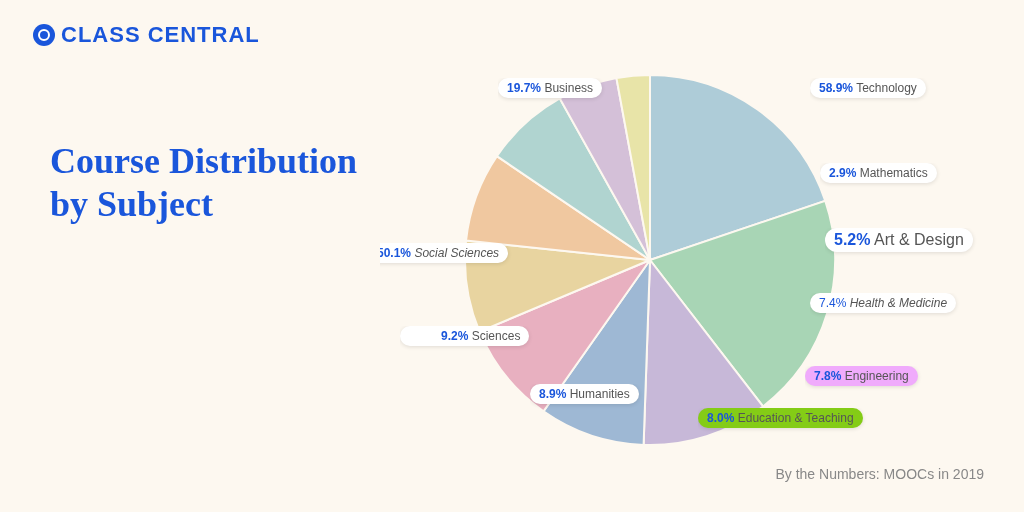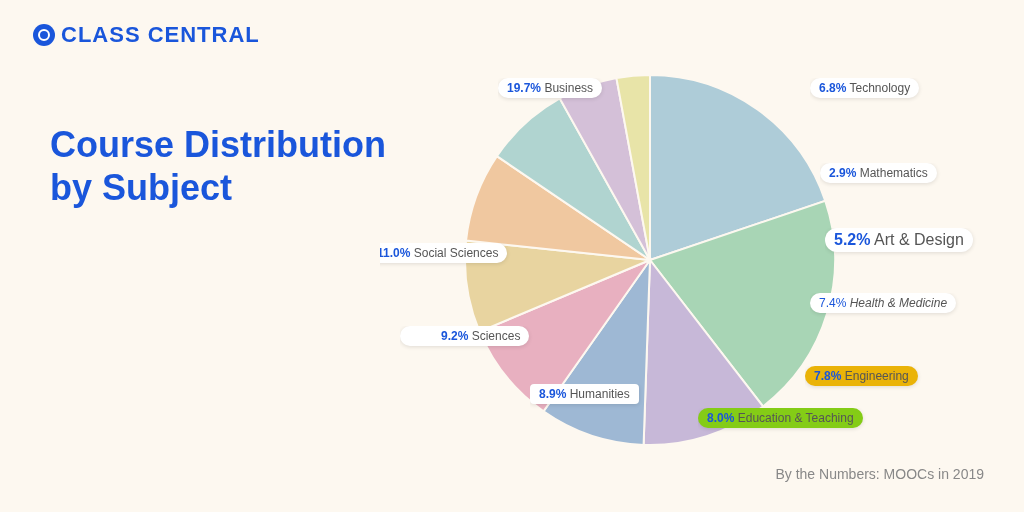--- a/index.html
+++ b/index.html
@@ -41,22 +41,23 @@
 
     .logo-text {
       font-size: 22px;
       font-weight: 900;
       color: #1a56db;
       letter-spacing: 1px;
     }
 
     .title-section {
       position: absolute;
-      top: 123px;
+      top: 140px;
       left: 50px;
+      font-family: Liberation Serif, serif;
     }
 
     .title-section h1 {
       font-size: 36px;
       font-weight: 800;
       color: #1a56db;
       line-height: 1.2;
     }
 
     .chart-container {
@@ -93,26 +94,26 @@
   <path d="M 270 240 L 270 55 A 185 185 0 0 1 445.2869906432795 180.8436739543196 Z" fill="#aeccd8" stroke="#fdf8f0" stroke-width="2"></path>
       <path d="M 270 240 L 445.2869906432795 180.8436739543196 A 185 185 0 0 1 383.02429748090333 386.45992004281675 Z" fill="#a8d5b5" stroke="#fdf8f0" stroke-width="2"></path>
       <path d="M 270 240 L 383.02429748090333 386.45992004281675 A 185 185 0 0 1 263.60173562981396 424.8893242268174 Z" fill="#c7b8d8" stroke="#fdf8f0" stroke-width="2"></path>
       <path d="M 270 240 L 263.60173562981396 424.8893242268174 A 185 185 0 0 1 163.53123223757052 391.292436992567 Z" fill="#9eb8d4" stroke="#fdf8f0" stroke-width="2"></path>
       <path d="M 270 240 L 163.53123223757052 391.292436992567 A 185 185 0 0 1 99.44630040823344 311.6689301968534 Z" fill="#e8b0c0" stroke="#fdf8f0" stroke-width="2"></path>
       <path d="M 270 240 L 99.44630040823344 311.6689301968534 A 185 185 0 0 1 86.02564818527364 220.54652025083206 Z" fill="#e8d4a0" stroke="#fdf8f0" stroke-width="2"></path>
       <path d="M 270 240 L 86.02564818527364 220.54652025083206 A 185 185 0 0 1 116.88879435849455 136.16378903771272 Z" fill="#f0c8a0" stroke="#fdf8f0" stroke-width="2"></path>
       <path d="M 270 240 L 116.88879435849455 136.16378903771272 A 185 185 0 0 1 179.7764353944774 78.4923890651803 Z" fill="#b0d4d0" stroke="#fdf8f0" stroke-width="2"></path>
       <path d="M 270 240 L 179.7764353944774 78.4923890651803 A 185 185 0 0 1 236.4437498635593 58.0687545340806 Z" fill="#d4c0d8" stroke="#fdf8f0" stroke-width="2"></path>
       <path d="M 270 240 L 236.4437498635593 58.0687545340806 A 185 185 0 0 1 269.99999999999966 55 Z" fill="#e8e4a8" stroke="#fdf8f0" stroke-width="2"></path>
-      <foreignObject x="430" y="58" width="180" height="30"><div style="background: white; border-radius: 12px; padding: 3px 9px; font-size: 12px; display: inline-block; box-shadow: rgba(0, 0, 0, 0.12) 0px 1px 4px; white-space: nowrap;"><span style="font-weight:700;color:#1a56db;">6.8%</span> <span style="color:#555;margin-top:24px;">Technology</span></div></foreignObject>
+      <foreignObject x="430" y="58" width="180" height="30"><div style="background: white; border-radius: 12px; padding: 3px 9px; font-size: 12px; display: inline-block; box-shadow: rgba(0, 0, 0, 0.12) 0px 1px 4px; white-space: nowrap;"><span style="font-weight:700;color:#1a56db;">58.9%</span> <span style="color:#555;margin-top:24px;">Technology</span></div></foreignObject>
       <foreignObject x="118" y="58" width="180" height="30"><div style="background: white; border-radius: 12px; padding: 3px 9px; font-size: 12px; display: inline-block; box-shadow: rgba(0, 0, 0, 0.12) 0px 1px 4px; white-space: nowrap;"><span style="font-weight:700;color:#1a56db;">19.7%</span> <span style="color:#555;">Business</span></div></foreignObject>
-      <foreignObject x="-12" y="223" width="180" height="30"><div style="background: white; border-radius: 12px; padding: 3px 9px; font-size: 12px; display: inline-block; box-shadow: rgba(0, 0, 0, 0.12) 0px 1px 4px; white-space: nowrap;"><span style="font-weight:700;color:#1a56db;">11.0%</span> <span style="color:#555;">Social Sciences</span></div></foreignObject>
+      <foreignObject x="-12" y="223" width="180" height="30"><div style="background: white; border-radius: 12px; padding: 3px 9px; font-size: 12px; display: inline-block; box-shadow: rgba(0, 0, 0, 0.12) 0px 1px 4px; white-space: nowrap;"><span style="font-weight:700;color:#1a56db;">50.1%</span> <span style="color:#555;font-style:italic;">Social Sciences</span></div></foreignObject>
       <foreignObject x="20" y="306" width="180" height="30"><div style="background: white; border-radius: 12px; padding: 3px 9px; font-size: 12px; display: inline-block; box-shadow: rgba(0, 0, 0, 0.12) 0px 1px 4px; white-space: nowrap;"><span style="font-weight:700;color:#1a56db;margin-left:32px;">9.2%</span> <span style="color:#555;">Sciences</span></div></foreignObject>
-      <foreignObject x="150" y="364" width="180" height="30"><div style="background: white; border-radius: 4px; padding: 3px 9px; font-size: 12px; display: inline-block; box-shadow: rgba(0, 0, 0, 0.12) 0px 1px 4px; white-space: nowrap;"><span style="font-weight:700;color:#1a56db;">8.9%</span> <span style="color:#555;">Humanities</span></div></foreignObject>
+      <foreignObject x="150" y="364" width="180" height="30"><div style="background: white; border-radius: 10px; padding: 3px 9px; font-size: 12px; display: inline-block; box-shadow: rgba(0, 0, 0, 0.12) 0px 1px 4px; white-space: nowrap;"><span style="font-weight:700;color:#1a56db;">8.9%</span> <span style="color:#555;">Humanities</span></div></foreignObject>
       <foreignObject x="318" y="388" width="180" height="30"><div style="background: #84cc16; border-radius: 12px; padding: 3px 9px; font-size: 12px; display: inline-block; box-shadow: rgba(0, 0, 0, 0.12) 0px 1px 4px; white-space: nowrap;"><span style="font-weight:700;color:#1a56db;">8.0%</span> <span style="color:#555;">Education &amp; Teaching</span></div></foreignObject>
-      <foreignObject x="425" y="346" width="180" height="30"><div style="background: #eab308; border-radius: 12px; padding: 3px 9px; font-size: 12px; display: inline-block; box-shadow: rgba(0, 0, 0, 0.12) 0px 1px 4px; white-space: nowrap;"><span style="font-weight:700;color:#1a56db;">7.8%</span> <span style="color:#555;">Engineering</span></div></foreignObject>
+      <foreignObject x="425" y="346" width="180" height="30"><div style="background: #f0abfc; border-radius: 12px; padding: 3px 9px; font-size: 12px; display: inline-block; box-shadow: rgba(0, 0, 0, 0.12) 0px 1px 4px; white-space: nowrap;"><span style="font-weight:700;color:#1a56db;">7.8%</span> <span style="color:#555;">Engineering</span></div></foreignObject>
       <foreignObject x="430" y="273" width="180" height="30"><div style="background: white; border-radius: 12px; padding: 3px 9px; font-size: 12px; display: inline-block; box-shadow: rgba(0, 0, 0, 0.12) 0px 1px 4px; white-space: nowrap;"><span style="font-weight:400;color:#1a56db;">7.4%</span> <span style="color:#555;font-style:italic;">Health &amp; Medicine</span></div></foreignObject>
       <foreignObject x="445" y="208" width="180" height="30"><div style="background: white; border-radius: 12px; padding: 3px 9px; font-size: 16px; display: inline-block; box-shadow: rgba(0, 0, 0, 0.12) 0px 1px 4px; white-space: nowrap;"><span style="font-weight:700;color:#1a56db;">5.2%</span> <span style="color:#555;">Art &amp; Design</span></div></foreignObject>
       <foreignObject x="440" y="143" width="180" height="30"><div style="background: white; border-radius: 12px; padding: 3px 9px; font-size: 12px; display: inline-block; box-shadow: rgba(0, 0, 0, 0.12) 0px 1px 4px; white-space: nowrap;"><span style="font-weight:700;color:#1a56db;">2.9%</span> <span style="color:#555;">Mathematics</span></div></foreignObject>
     </svg>
 </div>
 
 <div class="footer-text">By the Numbers: MOOCs in 2019</div>
 
 </body></html>

